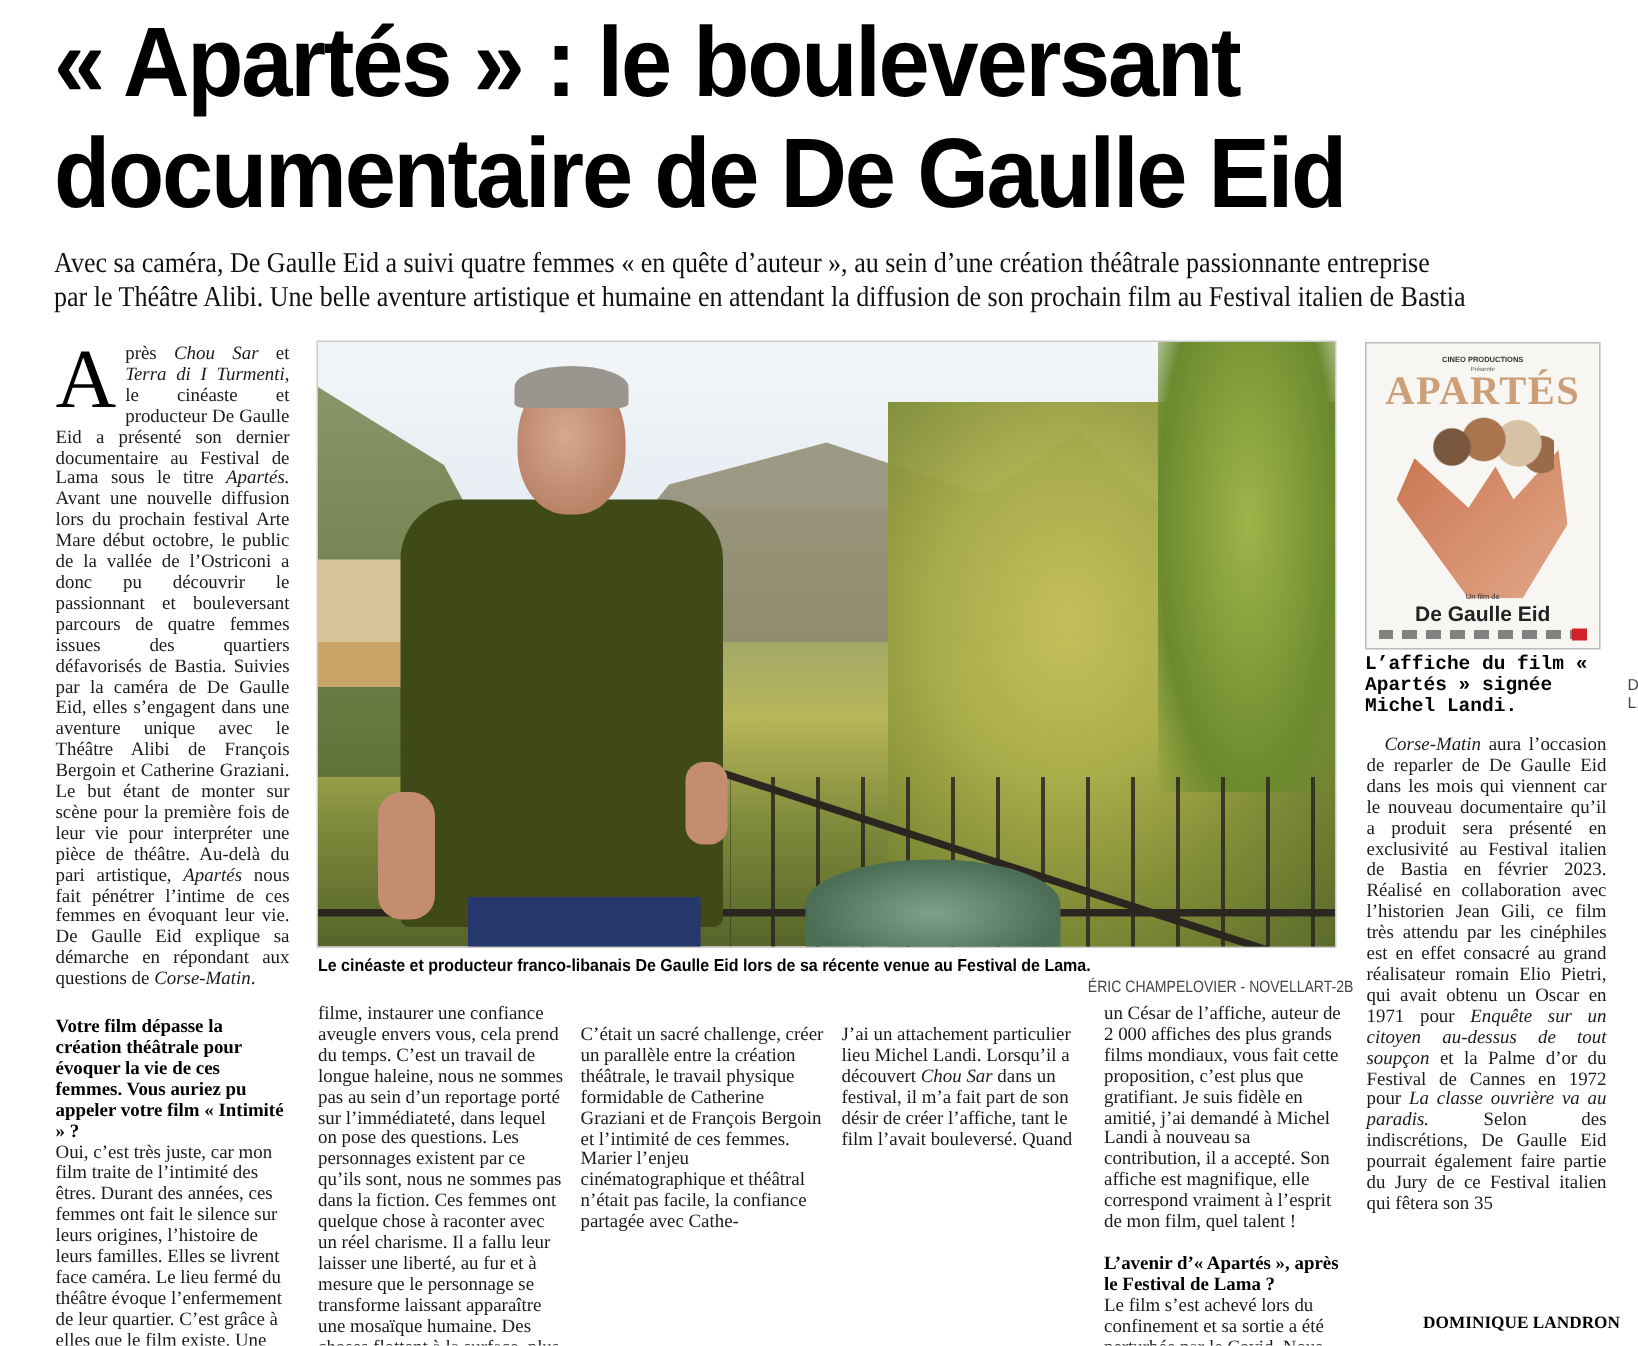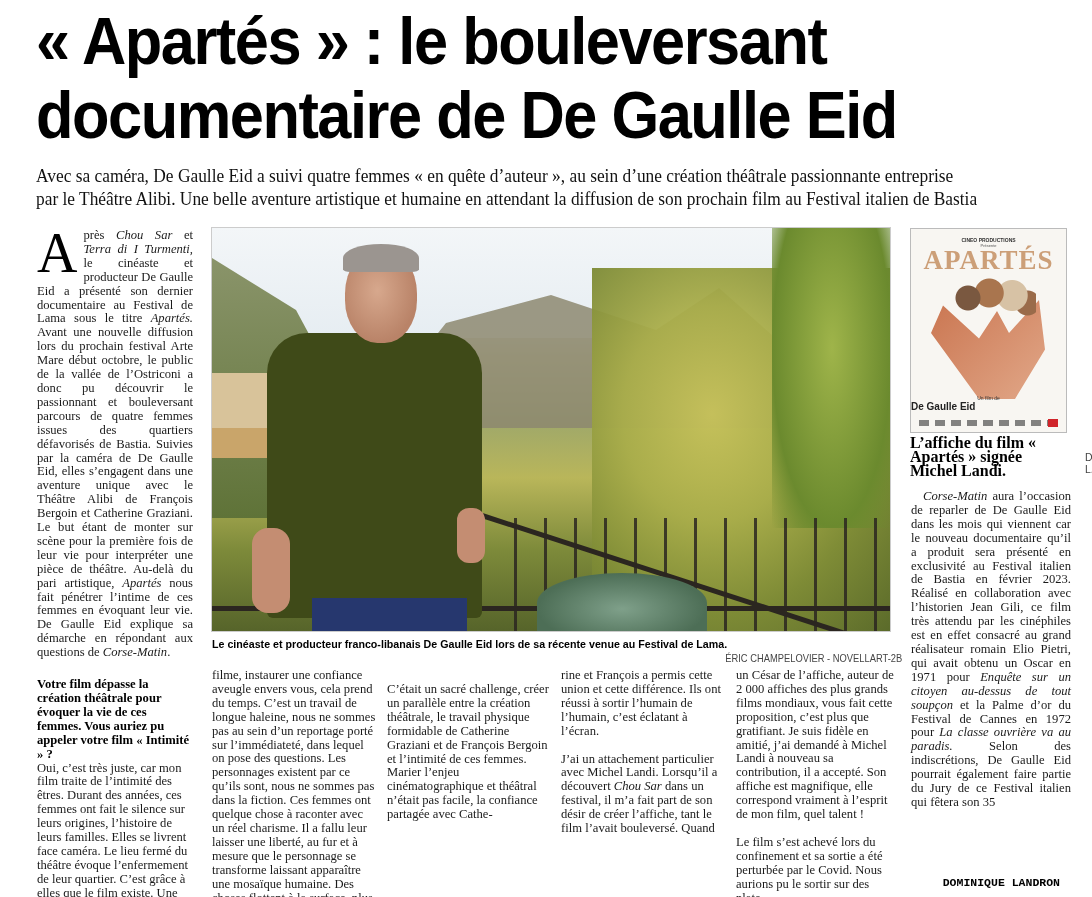--- a/index.html
+++ b/index.html
@@ -95,36 +95,36 @@
     font-family:"Liberation Serif",serif; font-weight:bold; font-size:27px; color:#cc9f78; letter-spacing:1px; }
   .poster-hand { position:absolute; left:20px; top:60px; width:120px; height:110px;
     background: linear-gradient(135deg,#c9734e,#e2a98a); clip-path: polygon(10% 15%, 40% 45%, 55% 20%, 65% 40%, 90% 10%, 95% 55%, 70% 100%, 40% 100%, 0 40%); }
   .poster-faces { position:absolute; left:40px; top:44px; width:85px; height:50px;
     background: radial-gradient(circle at 20% 50%, #7a5840 0 12px, transparent 13px),
                 radial-gradient(circle at 45% 40%, #a9754e 0 14px, transparent 15px),
                 radial-gradient(circle at 72% 45%, #d7c2a5 0 15px, transparent 16px),
                 radial-gradient(circle at 90% 60%, #9a6b4a 0 12px, transparent 13px); }
   .poster-byline { position:absolute; top:166px; width:100%; text-align:center;
     font-family:"Liberation Sans",sans-serif; font-size:5px; color:#333; }
-  .poster-director { position:absolute; top:172px; width:100%; text-align:left;
-    font-family:"Liberation Sans",sans-serif; font-size:10px; font-weight:bold; color:#222; }
+  .poster-director { position:absolute; top:172px; width:100%; text-align:center;
+    font-family:"Liberation Sans",sans-serif; font-size:14px; font-weight:bold; color:#222; }
   .poster-logos { position:absolute; bottom:6px; left:8px; right:8px; height:6px;
     background: repeating-linear-gradient(90deg,#333 0 10px,transparent 10px 16px); opacity:.6; }
   .poster-logo-red { position:absolute; bottom:5px; right:8px; width:10px; height:8px; background:#d0242a; }
 
   .poster-caption {
     position: absolute; left: 910px; top: 436px; width: 160px;
-    font-family: Liberation Serif, serif; font-weight: bold; font-size: 16px; line-height: 14px; color:#000;
+    font-family: Liberation Mono, monospace; font-weight: bold; font-size: 13px; line-height: 14px; color:#000;
   }
   .poster-credit { position:absolute; left:1045px; top:451px; font-family:"Liberation Sans",sans-serif;
     font-size:10.5px; color:#444;padding-left:40px; }
 
   .signature {
-    position: absolute; right: 32px; top: 876px;
-    font-family: Liberation Mono, monospace; font-weight: bold; font-size: 11.5px; color:#000;
+    position: absolute; right: 12px; top: 876px;
+    font-family: Liberation Serif, serif; font-weight: bold; font-size: 11.5px; color:#000;
   }
 </style>
 </head>
 <body>
 
 <h1 class="headline">
   <span>« Apartés » : le bouleversant</span>
   <span>documentaire de De Gaulle Eid</span>
 </h1>
 
@@ -168,28 +168,28 @@
 <div class="col" style="left:212px; top:669px; width:165px;">
   <p>filme, instaurer une confiance aveugle envers vous, cela prend du temps. C’est un travail de longue haleine, nous ne sommes pas au sein d’un reportage porté sur l’immédiateté, dans lequel on pose des questions. Les personnages existent par ce qu’ils sont, nous ne sommes pas dans la fiction. Ces femmes ont quelque chose à raconter avec un réel charisme. Il a fallu leur laisser une liberté, au fur et à mesure que le personnage se transforme laissant apparaître une mosaïque humaine. Des choses flottent à la surface, plus</p>
 </div>
 
 <div class="col" style="left:387px; top:669px; width:165px;">
   <div class="gap"></div>
   <p>C’était un sacré challenge, créer un parallèle entre la création théâtrale, le travail physique formidable de Catherine Graziani et de François Bergoin et l’intimité de ces femmes. Marier l’enjeu cinématographique et théâtral n’était pas facile, la confiance partagée avec Cathe-</p>
 </div>
 
 <div class="col" style="left:561px; top:669px; width:160px;">
-  <p>rine et François a permis cette union et cette différence. Ils ont réussi à sortir l’humain de l’humain, c’est éclatant à l’écran.</p>
   <div class="gap"></div>
-  <p><span>J’ai un attachement particulier avec Michel Landi. Lorsqu’il a découvert </span><em>Chou Sar</em><span> dans un festival, il m’a fait part de son désir de créer l’affiche, tant le film l’avait bouleversé. Quand</span></p>
+  <p><span>J’ai un attachement particulier lieu Michel Landi. Lorsqu’il a découvert </span><em>Chou Sar</em><span> dans un festival, il m’a fait part de son désir de créer l’affiche, tant le film l’avait bouleversé. Quand</span></p>
 </div>
 
 <div class="col" style="left:736px; top:669px; width:165px;">
   <p>un César de l’affiche, auteur de 2 000 affiches des plus grands films mondiaux, vous fait cette proposition, c’est plus que gratifiant. Je suis fidèle en amitié, j’ai demandé à Michel Landi à nouveau sa contribution, il a accepté. Son affiche est magnifique, elle correspond vraiment à l’esprit de mon film, quel talent !</p>
   <div class="gap"></div>
+  <p class="q">L’avenir d’« Apartés », après le Festival de Lama ?</p>
   <p>Le film s’est achevé lors du confinement et sa sortie a été perturbée par le Covid. Nous aurions pu le sortir sur des plate-</p>
 </div>
 
 <div class="poster">
   <div class="poster-prod">CINEO PRODUCTIONS</div>
   <div class="poster-presente">Présente</div>
   <div class="poster-title">APARTÉS</div>
   <div class="poster-hand"></div>
   <div class="poster-faces"></div>
   <div class="poster-byline">Un film de</div>

